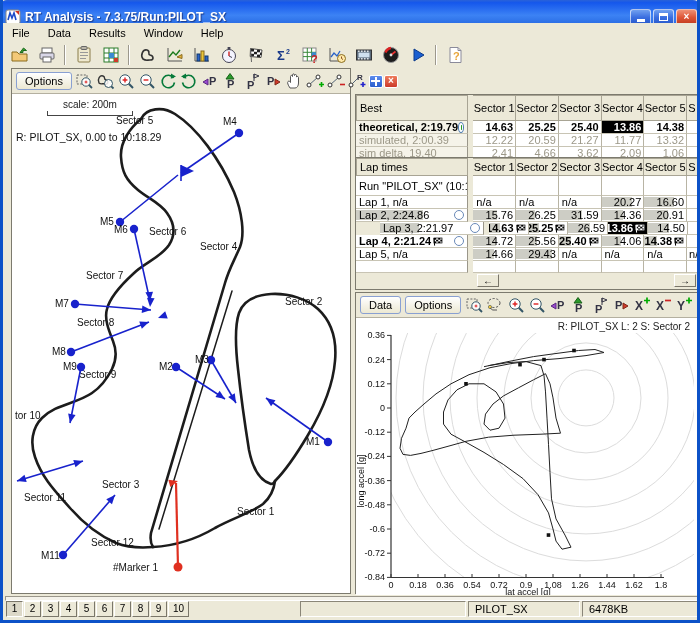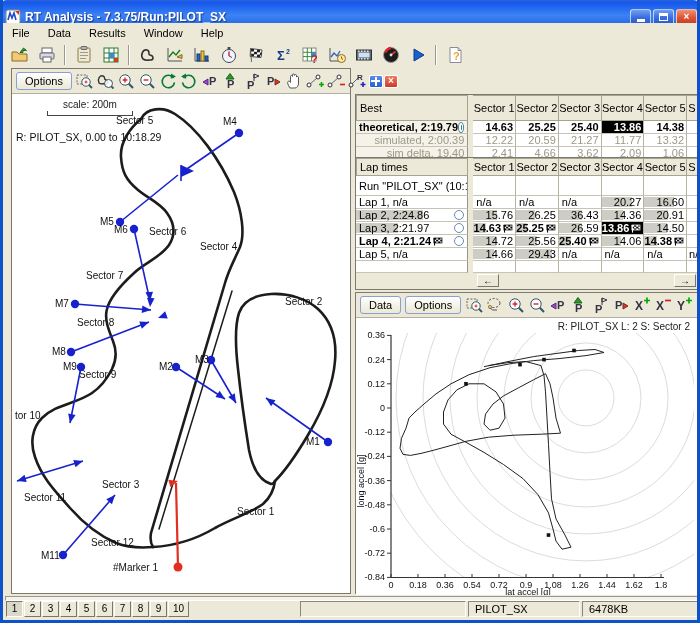--- a/index.html
+++ b/index.html
@@ -51,21 +51,21 @@
   .tblpanel{font-size:11px;}
   .trow{display:flex;}
   .tl{width:113px;position:relative;padding:0 3px;display:flex;align-items:center;background:#f5f3e9;
       border-bottom:1px solid #c8c4b4;border-right:1px solid #9a968a;overflow:hidden;white-space:nowrap;}
   .tgap{width:5px;}
   .tc{width:43px;position:relative;border-right:1px solid #b8b4a4;border-bottom:1px solid #c8c4b4;background:#fff;
       display:flex;align-items:center;justify-content:flex-end;padding:0 2px;overflow:hidden;white-space:nowrap;}
   .tlast{width:11px;border-bottom:1px solid #c8c4b4;background:#fff;overflow:hidden;white-space:nowrap;display:flex;align-items:center;}
   .hdr .tl,.hdr .tc,.hdr .tlast{background:#ece9d8;border:1px solid #a8a494;border-left:none;justify-content:center;}
   .hdr .tl{justify-content:flex-start;border-left:1px solid #a8a494;}
-  .muted{color:#9c9888;justify-content:flex-end;}
+  .muted{color:#9c9888;}
   .bold{font-weight:bold;}
   .invert{background:#000 !important;color:#fff;font-weight:bold;}
   .bar{position:absolute;left:0;top:1px;bottom:1px;background:#cdcdc5;}
   .celltext{position:relative;z-index:1;display:flex;align-items:center;}
   .natext{position:absolute;left:3px;z-index:1;}
   .radio{width:11px;height:11px;border:1px solid #4a7ab0;border-radius:50%;position:relative;margin-left:auto;background:#fff;}
   .radio i{position:absolute;left:2px;top:2px;right:2px;bottom:2px;background:#2a9a2a;border-radius:50%;}
   .lapcircle{width:10px;height:10px;border:1px solid #6a8ab8;border-radius:50%;background:#fff;margin-left:auto;flex:none;}
   .scrollrow{display:flex;align-items:flex-start;padding-top:1px;}
   .sbtn{width:22px;height:13px;border:1px solid;border-color:#fff #7a766a #7a766a #fff;background:#ece9d8;
@@ -617,33 +617,33 @@
         <div class="tc">
           <div class="bar" style="width: 56%;"></div>
           <span class="celltext">15.76</span>
         </div>
         <div class="tc">
           <div class="bar" style="width: 46%;"></div>
           <span class="celltext">26.25</span>
         </div>
         <div class="tc">
           <div class="bar" style="width: 56%;"></div>
-          <span class="celltext">36.43</span>
+          <span class="celltext">31.59</span>
         </div>
         <div class="tc">
           <div class="bar" style="width: 52%;"></div>
           <span class="celltext">14.36</span>
         </div>
         <div class="tc">
           <div class="bar" style="width: 56%;"></div>
           <span class="celltext">20.91</span>
         </div>
         <div class="tlast"></div>
       </div>
-      <div class="trow" style="height: 13px;">
+      <div class="trow" style="height: 13px; margin-left: 24px;">
         <div class="tl" style="background: rgb(255, 255, 255);">
           <div class="bar" style="width: 38%;"></div>
           <span class="celltext">Lap 3, 2:21.97</span>
           <span class="lapcircle"></span>
         </div>
         <div class="tgap"></div>
         <div class="tc bold">
           <div class="bar" style="width: 30%;"></div>
           <span class="celltext">14.63</span>
           <span class="celltext">

